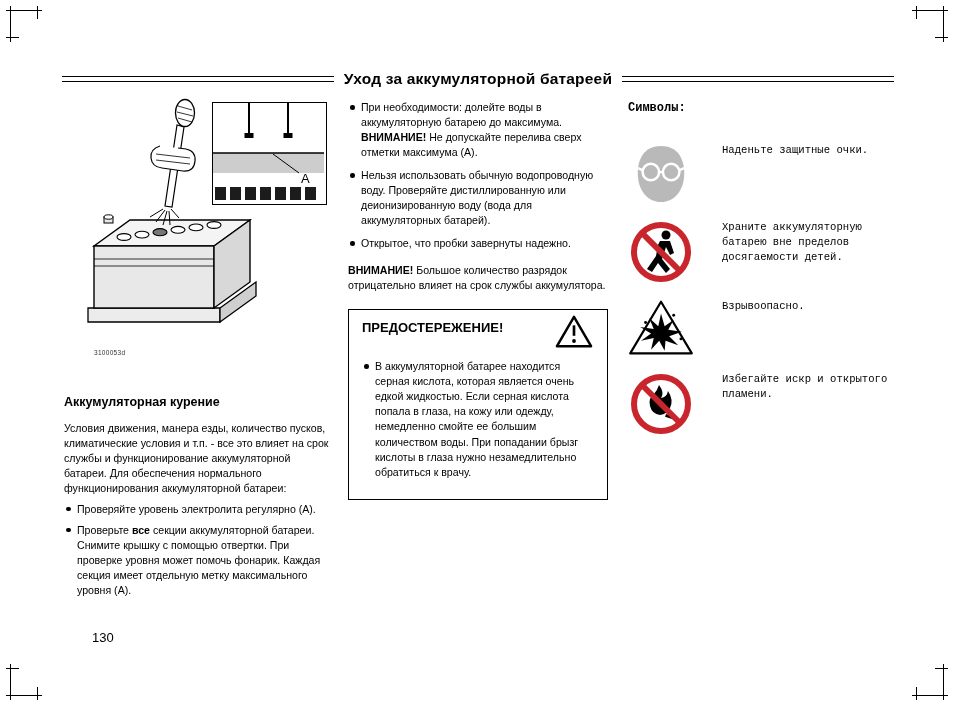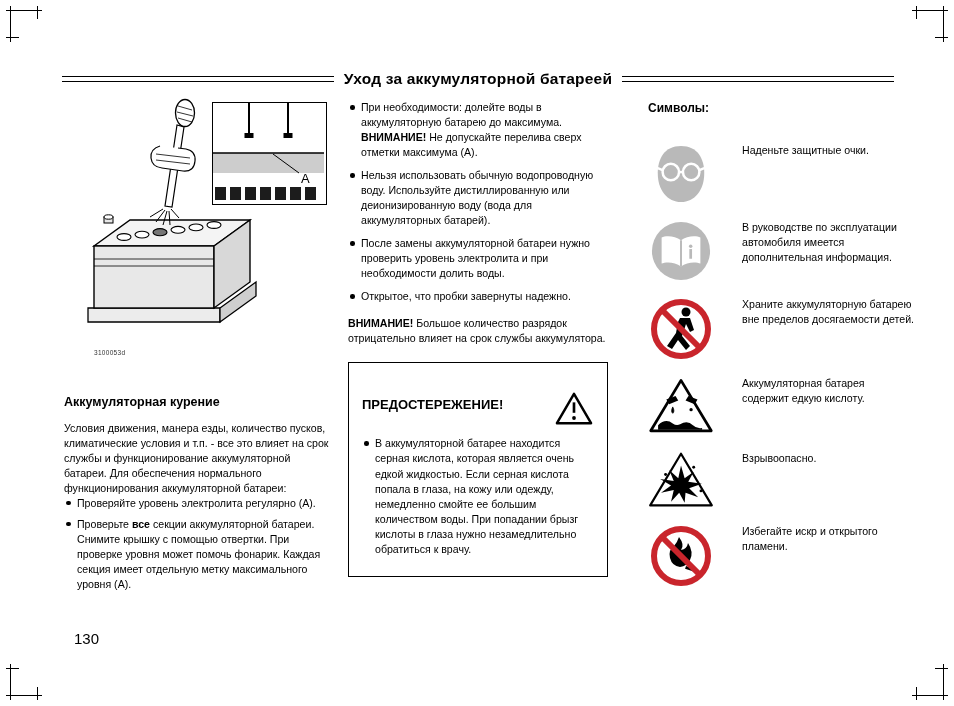--- a/index.html
+++ b/index.html
@@ -9,47 +9,47 @@
 
   .crop { position:absolute; background:#000; }
 
   .title-row { position:absolute; left:62px; right:60px; top:70px; display:flex; align-items:center; gap:10px; }
   .rule-double { flex:1; height:6px; border-top:1.6px solid #000; border-bottom:1.6px solid #000; }
   .page-title { font-size:15.5px; font-weight:bold; white-space:nowrap; letter-spacing:.2px; }
 
   .col { position:absolute; font-size:10.6px; line-height:1.42; }
   .col-left  { left:64px;  top:96px;  width:266px; }
   .col-mid   { left:348px; top:100px; width:260px; }
-  .col-right { left:648px; top:100px; width:266px; }
+  .col-right { left:628px; top:100px; width:266px;font-family:Liberation Mono, monospace; }
 
   .figure { position:relative; height:296px; }
   .inset { position:absolute; left:148px; top:6px; width:115px; height:103px; border:1.5px solid #000; background:#fff; }
   .fig-code { position:absolute; left:30px; top:252px; font-size:6.5px; color:#333; letter-spacing:.3px; }
 
   .h2 { font-size:12.5px; font-weight:bold; margin:2px 0 9px; }
-  .body-p { }
+  .body-p { margin-bottom:6px; }
 
   ul.b { list-style:none; }
   ul.b li { position:relative; padding-left:13px; margin-bottom:6px; }
   ul.b li::before { content:""; position:absolute; left:2px; top:5px; width:4.5px; height:4.5px; background:#000; border-radius:50%; }
   .col-mid ul.b li { margin-bottom:8px; }
 
   .note { margin-top:12px; }
 
-  .caution { border:1.6px solid #000; margin-top:16px; padding:28px 13px 12px; }
+  .caution { border:1.6px solid #000; margin-top:16px; padding:4px 13px 12px; }
   .caution-head { display:flex; justify-content:space-between; align-items:flex-start; margin-bottom:9px; }
   .caution-title { font-size:13px; font-weight:bold; padding-top:5px; }
   .caution ul.b li { margin-bottom:7px; }
 
   .sym-head { font-size:12px; font-weight:bold; margin-bottom:26px; }
   .sym-row { display:flex; align-items:flex-start; margin-bottom:15px; }
   .sym-icon { flex:0 0 66px; width:66px; margin-right:28px; display:flex; justify-content:center; align-items:center; }
   .sym-caption { flex:1; }
 
-  .page-num { position:absolute; left:74px; top:630px; font-size:15px; }
+  .page-num { position:absolute; left:92px; top:630px; font-size:13px; }
   b { font-weight:bold; }
 </style>
 </head>
 <body>
 
 <div class="sheet">
 
   <div>
     <div class="crop" style="left:6px;top:10px;width:36px;height:1px"></div>
     <div class="crop" style="left:10px;top:6px;width:1px;height:36px"></div>
@@ -155,22 +155,21 @@
     <p class="body-p">Условия движения, манера езды, количество пусков, климатические условия и т.п. - все это влияет на срок службы и функционирование аккумуляторной батареи. Для обеспечения нормального функционирования аккумуляторной батареи:</p>
     <ul class="b">
       <li><span>Проверяйте уровень электролита регулярно (A).</span></li>
       <li><span>Проверьте </span><b>все</b><span> секции аккумуляторной батареи. Снимите крышку с помощью отвертки. При проверке уровня может помочь фонарик. Каждая секция имеет отдельную метку максимального уровня (A).</span></li>
     </ul>
   </section>
 
   <section class="col col-mid">
     <ul class="b">
       <li><span>При необходимости: долейте воды в аккумуляторную батарею до максимума. </span><b>ВНИМАНИЕ!</b><span> Не допускайте перелива сверх отметки максимума (A).</span></li>
-      <li><span>Нельзя использовать обычную водопроводную воду. Используйте дистиллированную или деионизированную воду (вода для аккумуляторных батарей).</span></li>
-      <li><span>После замены аккумуляторной батареи нужно проверить уровень электролита и при необходимости долить воды.</span></li>
+      <li><span>Нельзя использовать обычную водопроводную воду. Проверяйте дистиллированную или деионизированную воду (вода для аккумуляторных батарей).</span></li>
       <li><span>Открытое, что пробки завернуты надежно.</span></li>
     </ul>
 
     <p class="note"><b>ВНИМАНИЕ!</b><span> Большое количество разрядок отрицательно влияет на срок службы аккумулятора.</span></p>
 
     <div class="caution">
       <div class="caution-head">
         <span class="caution-title">ПРЕДОСТЕРЕЖЕНИЕ!</span>
         <svg viewBox="0 0 42 38" width="40" height="36">
           <path d="M21 3 L39 34 L3 34 Z" fill="#fff" stroke="#000" stroke-width="2.6" stroke-linejoin="round"></path>
@@ -194,60 +193,35 @@
           <circle cx="21.5" cy="30" r="8.5" fill="none" stroke="#fff" stroke-width="2.6"></circle>
           <circle cx="42.5" cy="30" r="8.5" fill="none" stroke="#fff" stroke-width="2.6"></circle>
           <line x1="30" y1="30" x2="34" y2="30" stroke="#fff" stroke-width="2.6"></line>
           <line x1="13" y1="28" x2="8" y2="26" stroke="#fff" stroke-width="2.6"></line>
           <line x1="51" y1="28" x2="56" y2="26" stroke="#fff" stroke-width="2.6"></line>
         </svg>
       </div>
       <p class="sym-caption">Наденьте защитные очки.</p>
     </div>
 
-    <div class="sym-row">
-      <div class="sym-icon">
-        <svg viewBox="0 0 64 64" width="62" height="62">
-          <circle cx="32" cy="32" r="30" fill="#b9b9b9"></circle>
-          <path d="M32 21 C26 16 16 16 12 18 L12 45 C16 43 26 43 32 48 C38 43 48 43 52 45 L52 18 C48 16 38 16 32 21 Z" fill="#fff"></path>
-          <line x1="32" y1="21" x2="32" y2="48" stroke="#b9b9b9" stroke-width="2"></line>
-          <circle cx="42" cy="27" r="1.8" fill="#b9b9b9"></circle>
-          <rect x="40.6" y="30" width="2.8" height="10" fill="#b9b9b9"></rect>
-        </svg>
-      </div>
-      <p class="sym-caption">В руководстве по эксплуатации автомобиля имеется дополнительная информация.</p>
-    </div>
 
     <div class="sym-row">
       <div class="sym-icon">
         <svg viewBox="0 0 64 64" width="64" height="64">
           <g fill="#000">
             <circle cx="37" cy="15" r="4.5"></circle>
             <path d="M31 21 L41 21 L45 33 L41 35 L37 27 L33 39 L41 49 L37 53 L29 43 L23 52 L18 49 L27 36 L29 25 Z"></path>
           </g>
           <circle cx="32" cy="32" r="27" fill="none" stroke="#c9252c" stroke-width="6"></circle>
           <line x1="13" y1="13" x2="51" y2="51" stroke="#c9252c" stroke-width="6"></line>
         </svg>
       </div>
       <p class="sym-caption">Храните аккумуляторную батарею вне пределов досягаемости детей.</p>
     </div>
 
-    <div class="sym-row">
-      <div class="sym-icon">
-        <svg viewBox="0 0 72 64" width="68" height="60">
-          <path d="M36 4 L69 59 L3 59 Z" fill="#fff" stroke="#000" stroke-width="3" stroke-linejoin="round"></path>
-          <path d="M20 25 l10 -4 3 5 -10 4 z" fill="#000"></path>
-          <path d="M44 21 l10 4 -3 5 -10 -4 z" fill="#000"></path>
-          <path d="M27 33 q2.5 5 0 7 q-2.5 -2 0 -7" fill="#000" stroke="#000" stroke-width="0.8"></path>
-          <circle cx="47" cy="36" r="1.8" fill="#000"></circle>
-          <path d="M11 53 q8 -8 16 -2 q4 3 8 1 q8 -5 14 1 q4 4 10 3 l0 2 -48 0 z" fill="#000"></path>
-        </svg>
-      </div>
-      <p class="sym-caption">Аккумуляторная батарея содержит едкую кислоту.</p>
-    </div>
 
     <div class="sym-row">
       <div class="sym-icon">
         <svg viewBox="0 0 72 64" width="66" height="58">
           <path d="M36 3 L70 60 L2 60 Z" fill="#fff" stroke="#000" stroke-width="2.4" stroke-linejoin="round"></path>
           <path d="M36 16 L40 30 L50 23 L44 34 L59 36 L45 41 L55 51 L41 46 L40 57 L34 46 L25 56 L28 43 L14 46 L25 38 L13 31 L28 33 L23 21 L33 30 Z" fill="#000"></path>
           <circle cx="50" cy="18" r="1.6" fill="#000"></circle>
           <circle cx="19" cy="26" r="1.6" fill="#000"></circle>
           <circle cx="58" cy="44" r="1.6" fill="#000"></circle>
         </svg>

